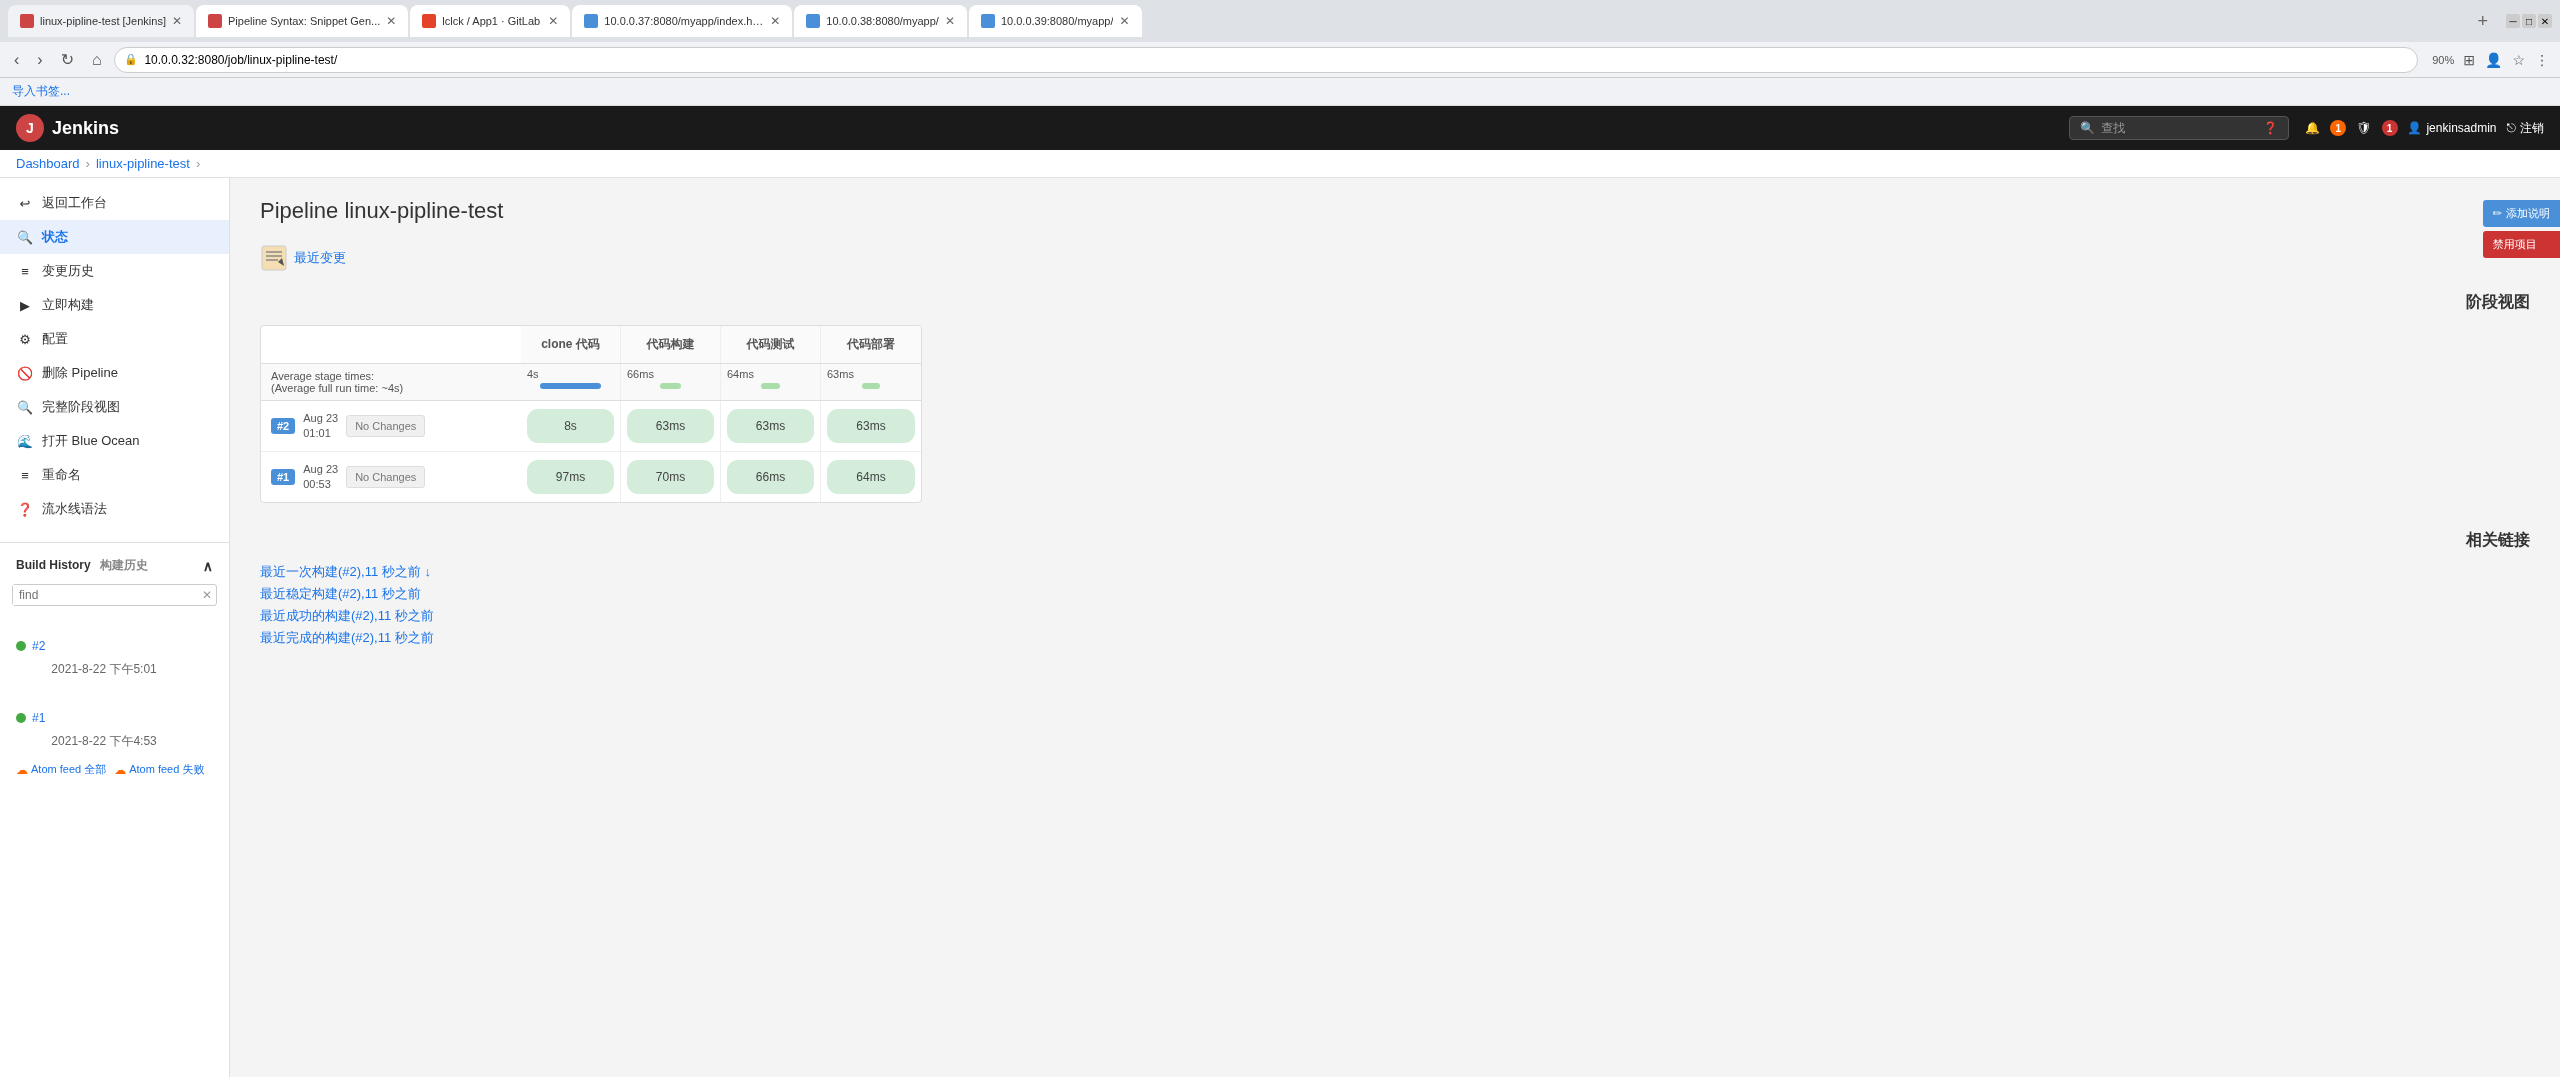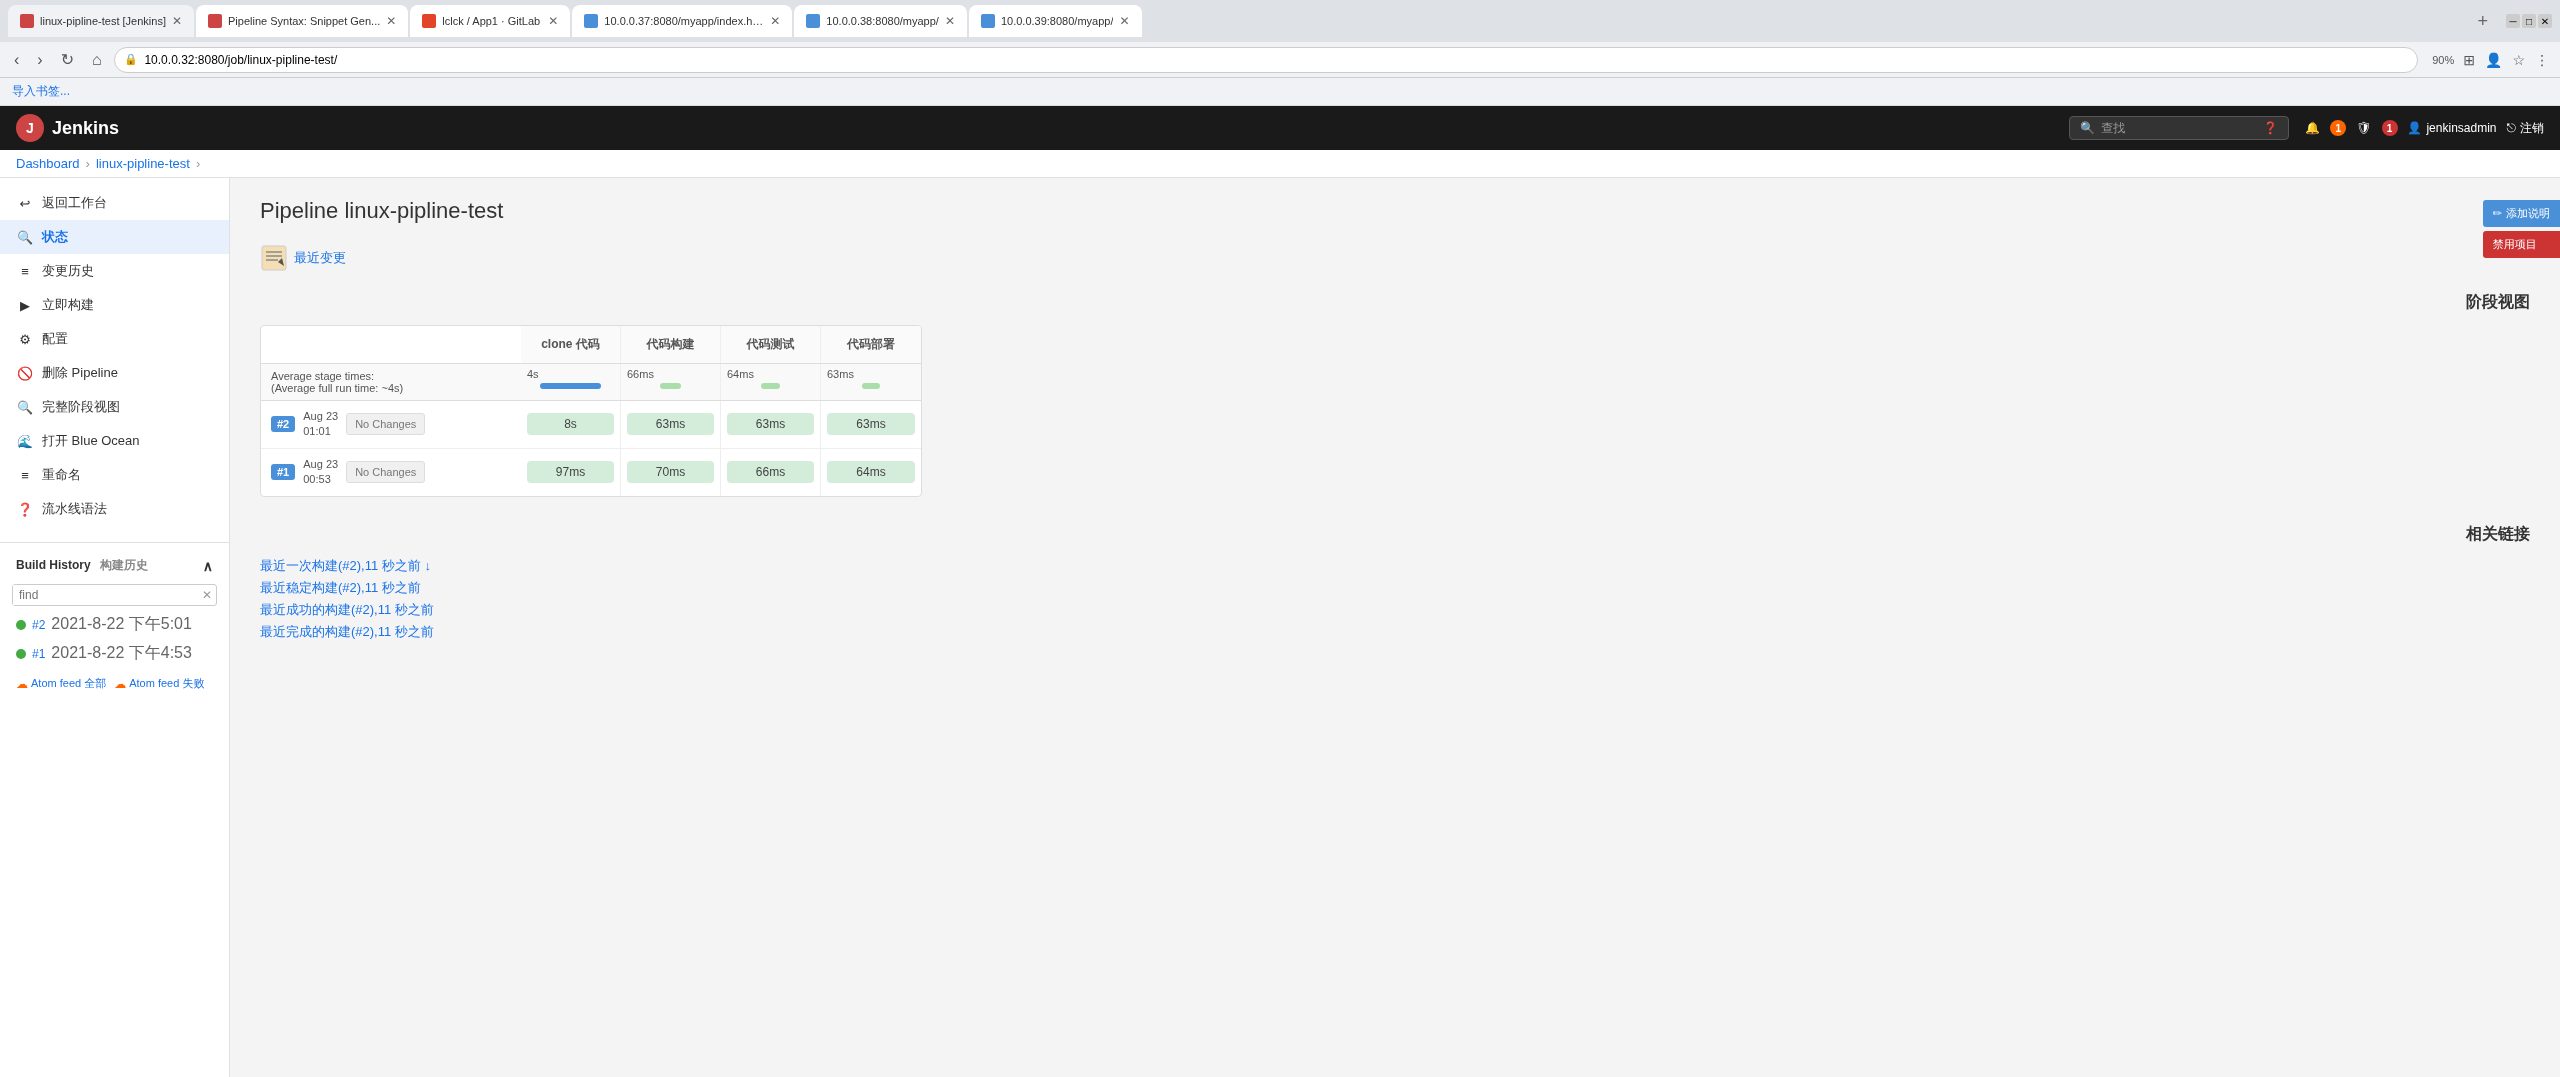--- a/index.html
+++ b/index.html
@@ -61,21 +61,21 @@
     .build-history-section { border-top: 1px solid #e0e0e0; margin-top: 16px; padding-top: 8px; }
     .build-history-header { display: flex; align-items: center; justify-content: space-between; padding: 6px 16px; font-size: 12px; font-weight: bold; }
     .build-history-header .collapse-btn { cursor: pointer; font-size: 14px; }
     .build-search { display: flex; align-items: center; margin: 4px 12px; border: 1px solid #ccc; border-radius: 3px; background: #fff; }
     .build-search input { border: none; outline: none; font-size: 12px; padding: 3px 6px; flex: 1; width: 100%; }
     .build-search .clear-btn { cursor: pointer; color: #999; padding: 0 4px; font-size: 12px; }
     .build-item { display: flex; align-items: center; gap: 6px; padding: 4px 16px; font-size: 12px; cursor: pointer; }
     .build-dot { width: 10px; height: 10px; border-radius: 50%; flex-shrink: 0; }
     .build-dot.success { background: #44aa44; }
     .build-link { color: #1a73e8; cursor: pointer; }
-    .build-time { color: #666; font-size: 16px; }
+    .build-time { color: #666; font-size: 12px; margin-top: 47px; }
 
     .atom-feed-links { display: flex; gap: 8px; padding: 8px 16px; font-size: 11px; }
     .atom-feed-link { color: #1a73e8; cursor: pointer; text-decoration: none; display: flex; align-items: center; gap: 3px; }
     .atom-feed-icon { color: #ff6600; font-size: 12px; }
 
     
     .main-content { flex: 1; padding: 20px 30px; background: #f4f4f4; overflow-x: auto; }
     .page-title { font-size: 22px; font-weight: normal; color: #333; margin-bottom: 20px; }
 
     .recent-changes { display: flex; align-items: center; gap: 6px; margin-bottom: 20px; }
@@ -101,21 +101,21 @@
 
     .stage-build-row { display: flex; border-bottom: 1px solid #eee; align-items: stretch; }
     .stage-build-row:last-child { border-bottom: none; }
     .stage-build-info { width: 260px; flex-shrink: 0; display: flex; align-items: center; gap: 8px; padding: 8px 10px; }
     .build-number-badge { background: #4a90d9; color: #fff; border-radius: 3px; padding: 2px 6px; font-size: 11px; font-weight: bold; }
     .build-date-info { font-size: 11px; color: #555; line-height: 1.4; }
     .stage-no-changes { background: #f0f0f0; border-radius: 3px; padding: 4px 8px; font-size: 11px; color: #777; text-align: center; border: 1px solid #ddd; }
 
     .stage-cell { flex: 1; min-width: 100px; padding: 8px 6px; text-align: center; font-size: 12px; border-right: 1px solid #eee; display: flex; align-items: center; justify-content: center; }
     .stage-cell:last-child { border-right: none; }
-    .stage-cell-inner { background: #d4edda; border-radius: 4px; padding: 4px 8px; width: 100%; text-align: center; font-size: 12px; color: #444; }
+    .stage-cell-inner { background: #d4edda; border-radius: 11px; padding: 10px 8px; width: 100%; text-align: center; font-size: 12px; color: #444; }
 
     
     .related-links { margin-top: 24px; }
     .related-links ul { list-style: none; padding: 0; }
     .related-links ul li { margin: 4px 0; }
     .related-links ul li a { color: #1a73e8; font-size: 13px; cursor: pointer; text-decoration: none; }
 
     
     .right-sidebar { position: fixed; right: 0; top: 200px; display: flex; flex-direction: column; gap: 4px; z-index: 10; }
     .right-sidebar-btn { background: #4a90d9; color: #fff; padding: 6px 10px; font-size: 11px; cursor: pointer; border: none; border-radius: 3px 0 0 3px; white-space: nowrap; display: flex; align-items: center; gap: 4px; }

